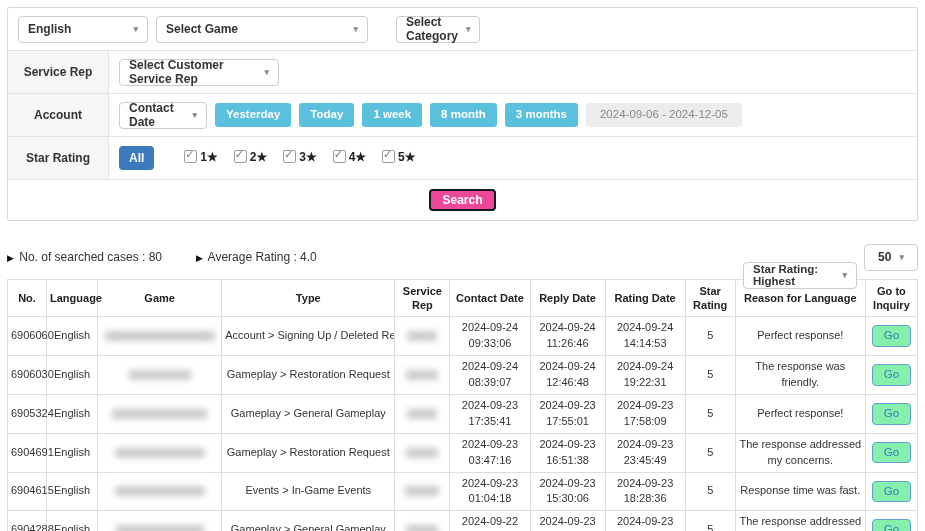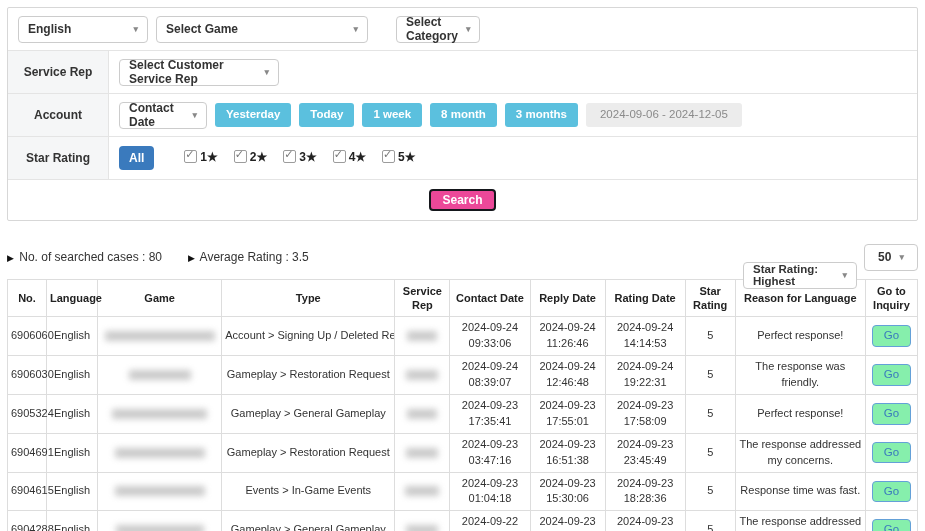--- a/index.html
+++ b/index.html
@@ -38,21 +38,21 @@
   .checkbox{width:11px;height:11px;border:1px solid #9c9c9c;border-radius:2px;background:#fff;
             position:relative;display:inline-block;}
   .checkbox::after{content:"✓";position:absolute;left:0px;top:-3px;font-size:11px;color:#777;}
   .star-label{font-size:12px;font-weight:bold;color:#222;}
 
   .btn-search{background:#ec4899;color:#fff;font-size:12px;font-weight:bold;
               border:2px solid #15171c;border-radius:4px;padding:2px 11px;cursor:pointer;}
 
   
   .results-bar{margin:22px 7px 0 7px;display:flex;align-items:center;height:28px;}
-  .results-left{display:flex;align-items:flex-start;gap:26px;font-size:12px;color:#333;}
+  .results-left{display:flex;align-items:flex-start;gap:34px;font-size:12px;color:#333;}
   .marker{font-size:9px;color:#111;margin-right:2px;}
   .results-right{margin-left:auto;display:flex;align-items:center;gap:7px;}
   .w-sort{font-size:11.5px;margin-top:36px;}
   .btn-download{background:#5bc0de;color:#fff;font-size:12px;font-weight:bold;border:none;
                 border-radius:4px;padding:6px 13px;line-height:1;cursor:pointer;}
 
   
   .result-table{margin:8px 7px 0 7px;border-collapse:collapse;table-layout:fixed;width:911px;
                 font-size:11px;color:#333;}
   .result-table th,.result-table td{border:1px solid #ddd;text-align:center;vertical-align:middle;
@@ -141,21 +141,21 @@
 </div>
 
 <div class="results-bar">
   <div class="results-left">
     <span>
       <span class="marker">▶</span>
       <span>No. of searched cases : 80</span>
     </span>
     <span>
       <span class="marker">▶</span>
-      <span>Average Rating : 3.5</span>
+      <span>Average Rating : 4.0</span>
     </span>
   </div>
   <div class="results-right">
     <div class="select-box w-sort">
       <span>Star Rating: Highest</span>
       <span class="caret">▾</span>
     </div>
     <div class="select-box w-size">
       <span>50</span>
       <span class="caret">▾</span>

